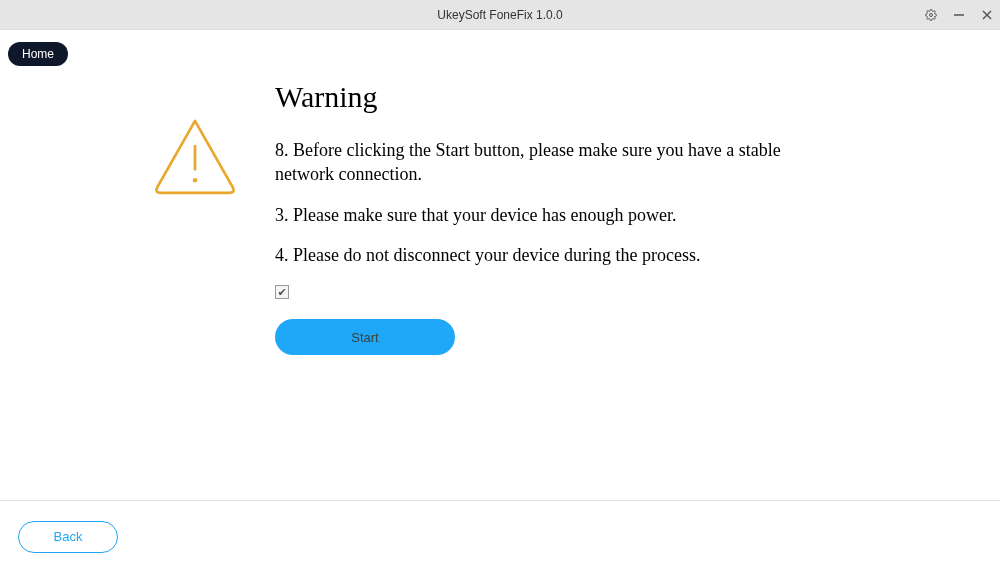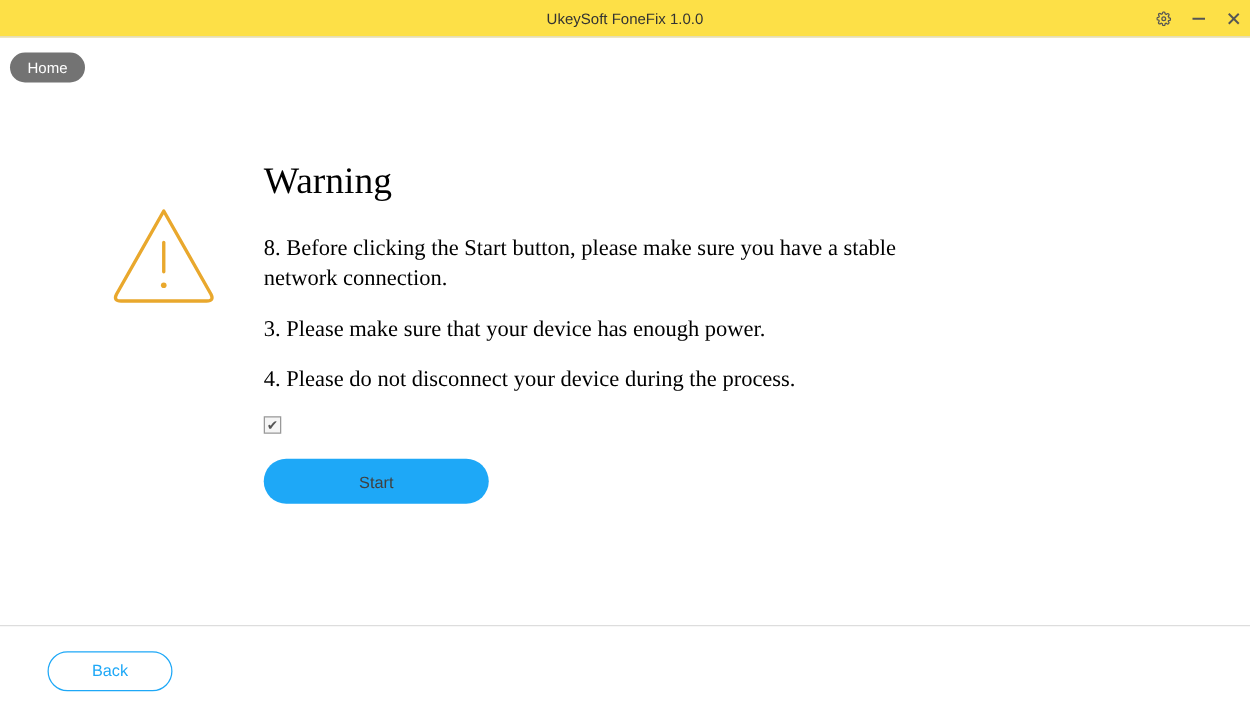--- a/index.html
+++ b/index.html
@@ -1,19 +1,19 @@
 <!DOCTYPE html>
 <html><head>
 <meta charset="utf-8">
 <style>
   * { box-sizing: border-box; margin: 0; padding: 0; }
   html, body { width: 1000px; height: 572px; font-family: "Segoe UI", Arial, sans-serif; background: #fff; overflow: hidden; }
   .titlebar {
     height: 30px;
-    background: #fde047;
+    background: #e5e5e5;
     display: flex;
     align-items: center;
     justify-content: center;
     position: relative;
     border-bottom: 1px solid #ddd;
   }
   .titlebar-title { font-size: 12px; color: #333; }
   .titlebar-controls {
     position: absolute;
     right: 6px;
@@ -22,39 +22,38 @@
     display: flex;
     align-items: center;
     gap: 14px;
   }
   .tb-icon { width: 14px; height: 14px; display: flex; align-items: center; justify-content: center; color: #444; cursor: pointer; }
   .tb-icon svg { width: 12px; height: 12px; }
   .home-pill {
     position: absolute;
     left: 8px;
     top: 42px;
-    background: #737373;
+    background: #0f172a;
     color: #fff;
     font-size: 12px;
     padding: 5px 14px;
     border-radius: 14px;
     cursor: pointer;
   }
   .content {
     position: absolute;
     left: 0;
     top: 30px;
     right: 0;
     bottom: 72px;
     padding-top: 50px;
   }
   .inner {
     display: flex;
-    padding-left: 56px;
-    margin-top: 48px;
+    padding-left: 120px;
   }
   .warn-col {
     width: 150px;
     padding-top: 30px;
     display: flex;
     justify-content: center;
   }
   .warn-icon svg { width: 90px; height: 90px; }
   .text-col {
     flex: 1;
@@ -111,21 +110,21 @@
   }
   .footer {
     position: absolute;
     left: 0;
     right: 0;
     bottom: 0;
     height: 72px;
     border-top: 1px solid #ddd;
     display: flex;
     align-items: center;
-    padding-left: 38px;
+    padding-left: 18px;
   }
   .back-btn {
     background: #fff;
     color: #1ea8f7;
     border: 1px solid #1ea8f7;
     width: 100px;
     height: 32px;
     border-radius: 16px;
     font-size: 13px;
     cursor: pointer;

